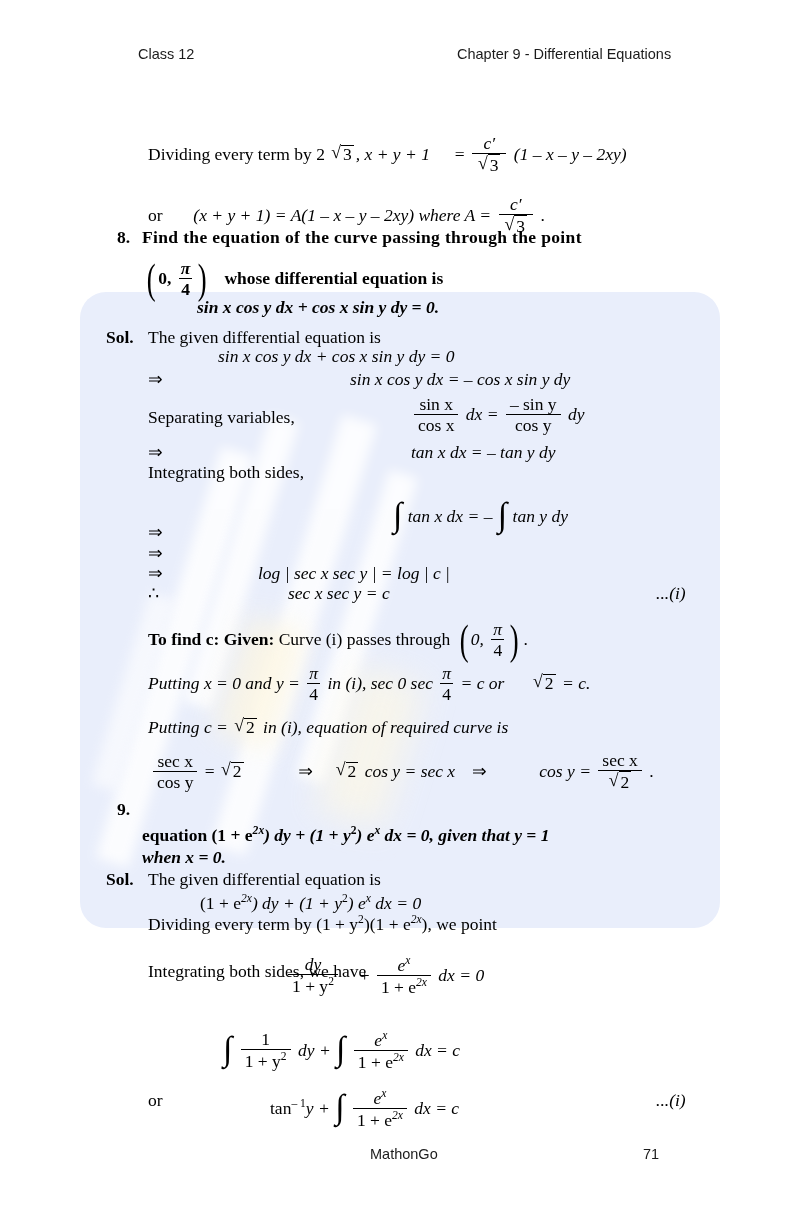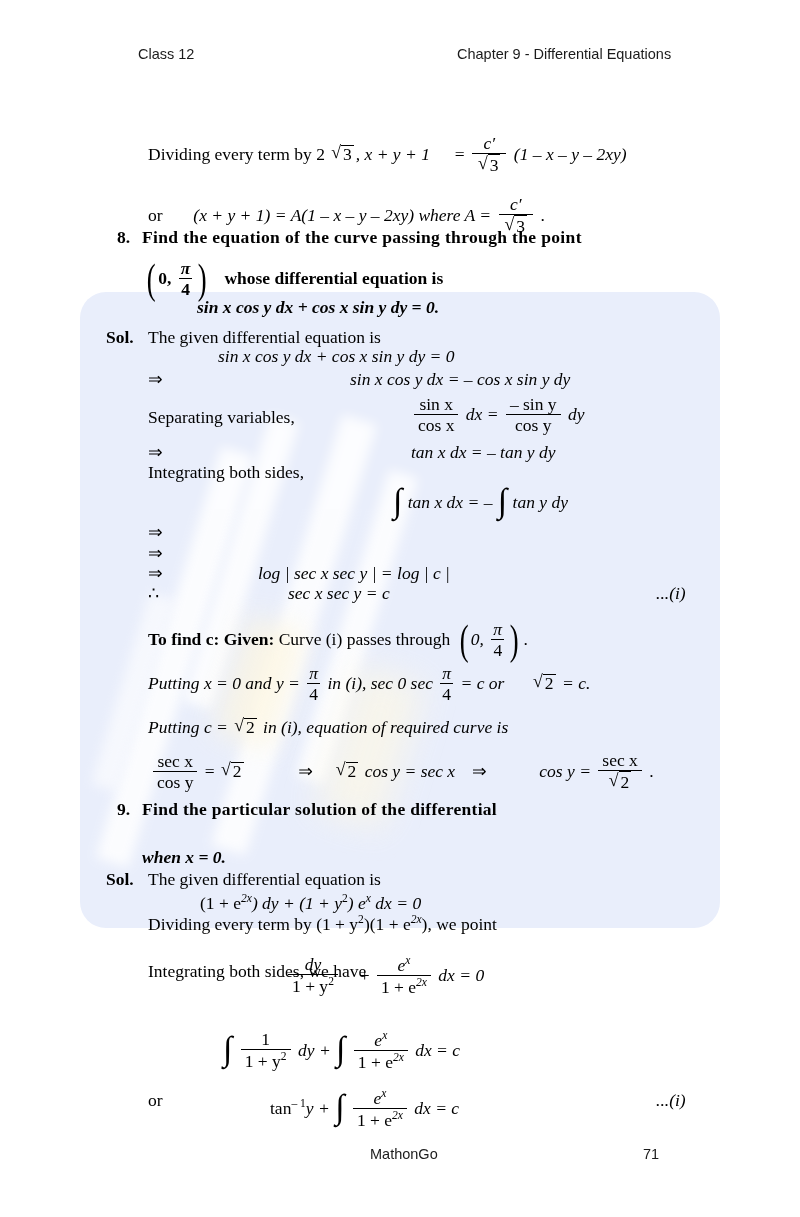--- a/index.html
+++ b/index.html
@@ -175,21 +175,21 @@
         <span class="d">cos y</span>
       </span>
       <span class="i">dy</span>
     </div>
 
     <div class="t" style="left:148px;top:444px;">⇒</div>
     <div class="t i" style="left:411px;top:444px;">tan x  dx = – tan y dy</div>
 
     <div class="t" style="left:148px;top:464px;">Integrating both sides,</div>
 
-    <div class="t" style="left:392px;top:494px;">
+    <div class="t" style="left:392px;top:508px;">
       <span class="intg">∫</span>
       <span class="i">tan x  dx = –</span>
       <span class="intg">∫</span>
       <span class="i">tan y  dy</span>
     </div>
 
     <div class="t" style="left:148px;top:524px;">⇒</div>
 
     <div class="t" style="left:148px;top:545px;">⇒</div>
 
@@ -253,22 +253,24 @@
       <span style="display:inline-block;width:44px"></span>
       <span class="i">cos y =</span>
       <span class="fr">
         <span class="n">sec x</span>
         <span class="d"><span class="rt"><span class="rad">2</span></span></span>
       </span>
       <span>.</span>
     </div>
 
     <div class="t b" style="left:117px;top:801px;">9.</div>
-    <div class="t b" style="left:142px;top:801px;letter-spacing:.3px;">Find  the  particular  solution  of  the  differential</div>
-
+
+    <div class="t b" style="left:142px;top:825px;">
+      <span>equation (1 + e</span><sup class="e">2x</sup><span class="i">) dy + (1 + y</span><sup class="en">2</sup><span class="i">) e</span><sup class="e">x</sup><span class="i"> dx = 0, given that y = 1</span>
+    </div>
 
     <div class="t b i" style="left:142px;top:849px;">when x = 0.</div>
 
     <div class="t b" style="left:106px;top:871px;">Sol.</div>
     <div class="t" style="left:148px;top:871px;">The given differential equation is</div>
 
     <div class="t" style="left:200px;top:893px;">
       <span>(1 + e</span><sup class="e">2x</sup><span class="i">) dy + (1 + y</span><sup class="en">2</sup><span class="i">) e</span><sup class="e">x</sup><span class="i"> dx = 0</span>
     </div>
 

